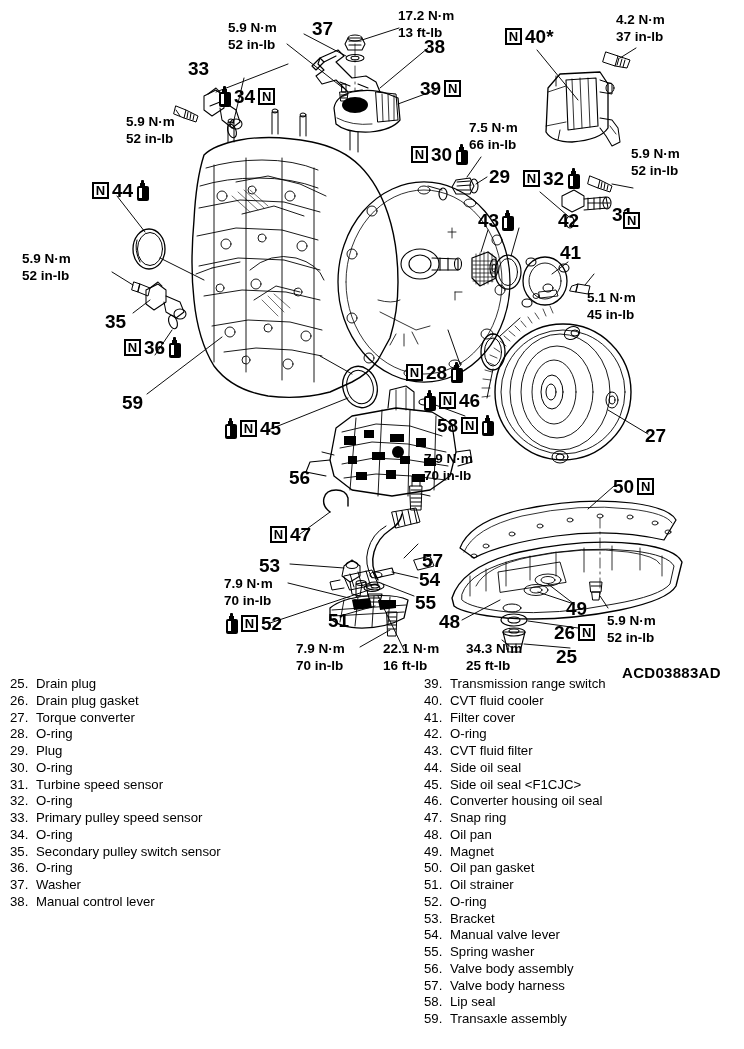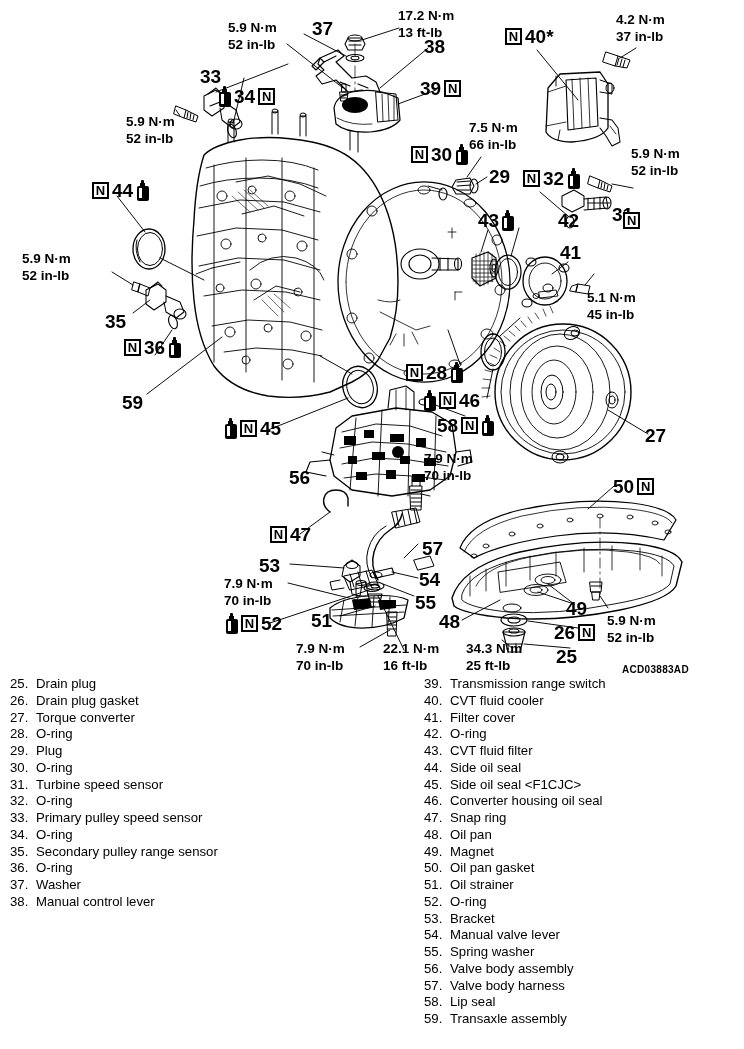--- a/index.html
+++ b/index.html
@@ -9,21 +9,21 @@
     color:#000;
     -webkit-font-smoothing:antialiased;
   }
   #diagram{position:absolute;left:0;top:0;width:744px;height:680px;}
   #diagram svg{display:block;}
 
   
   .lbl{position:absolute;white-space:pre;line-height:1.12;}
   .num{font-size:19px;font-weight:bold;letter-spacing:0px;}
   .torque{font-size:13.5px;font-weight:bold;line-height:1.25;}
-  .drawcode{position:absolute;font-size:10px;font-weight:bold;letter-spacing:0.3px;}
+  .drawcode{position:absolute;font-size:15px;font-weight:bold;letter-spacing:0.3px;}
 
   
   .nbox{
     display:inline-block;vertical-align:-2px;
     width:17px;height:17px;border:2px solid #000;background:#fff;
     font-size:13px;font-weight:bold;line-height:13px;text-align:center;
     box-sizing:border-box;font-family:"Liberation Sans",sans-serif;
   }
   
   .bottle{display:inline-block;vertical-align:-4px;position:relative;width:13px;height:21px;}
@@ -653,21 +653,21 @@
 <div class="lbl num row" style="left:420px;top:78px;">
   <span>39</span>
   <span class="nbox">N</span>
 </div>
 
 <div class="lbl num row" style="left:505px;top:26px;">
   <span class="nbox">N</span>
   <span>40*</span>
 </div>
 
-<div class="lbl num" style="left:188px;top:66px;margin-left:12px;"><span>33</span></div>
+<div class="lbl num" style="left:188px;top:58px;"><span>33</span></div>
 
 <div class="lbl num row" style="left:218px;top:86px;">
   <span class="bottle"><i class="cap"></i><i class="nk"></i><i class="bd"></i><i class="hl"></i></span>
   <span>34</span>
   <span class="nbox">N</span>
 </div>
 
 <div class="lbl num row" style="left:411px;top:144px;">
   <span class="nbox">N</span>
   <span>30</span>
@@ -735,31 +735,31 @@
 </div>
 
 <div class="lbl num" style="left:645px;top:425px;"><span>27</span></div>
 <div class="lbl num" style="left:289px;top:467px;"><span>56</span></div>
 
 <div class="lbl num row" style="left:270px;top:524px;">
   <span class="nbox">N</span>
   <span>47</span>
 </div>
 
-<div class="lbl num" style="left:422px;top:538px;text-align:right;"><span>57</span></div>
+<div class="lbl num" style="left:422px;top:550px;text-align:right;"><span>57</span></div>
 
 <div class="lbl num row" style="left:613px;top:476px;">
   <span>50</span>
   <span class="nbox">N</span>
 </div>
 
 <div class="lbl num" style="left:259px;top:555px;text-align:right;"><span>53</span></div>
 <div class="lbl num" style="left:419px;top:569px;"><span>54</span></div>
 <div class="lbl num" style="left:415px;top:592px;"><span>55</span></div>
-<div class="lbl num" style="left:311px;top:610px;"><span>51</span></div>
+<div class="lbl num" style="left:328px;top:610px;"><span>51</span></div>
 
 <div class="lbl num row" style="left:225px;top:613px;">
   <span class="bottle"><i class="cap"></i><i class="nk"></i><i class="bd"></i><i class="hl"></i></span>
   <span class="nbox">N</span>
   <span>52</span>
 </div>
 
 <div class="lbl num" style="left:439px;top:611px;"><span>48</span></div>
 <div class="lbl num" style="left:566px;top:598px;"><span>49</span></div>
 
@@ -809,21 +809,21 @@
       <div class="litem">
         <span class="n">33.</span>
         <span class="t">Primary pulley speed sensor</span>
       </div>
       <div class="litem">
         <span class="n">34.</span>
         <span class="t">O-ring</span>
       </div>
       <div class="litem">
         <span class="n">35.</span>
-        <span class="t">Secondary pulley range sensor</span>
+        <span class="t">Secondary pulley switch sensor</span>
       </div>
       <div class="litem">
         <span class="n">36.</span>
         <span class="t">O-ring</span>
       </div>
       <div class="litem">
         <span class="n">37.</span>
         <span class="t">Washer</span>
       </div>
       <div class="litem">

